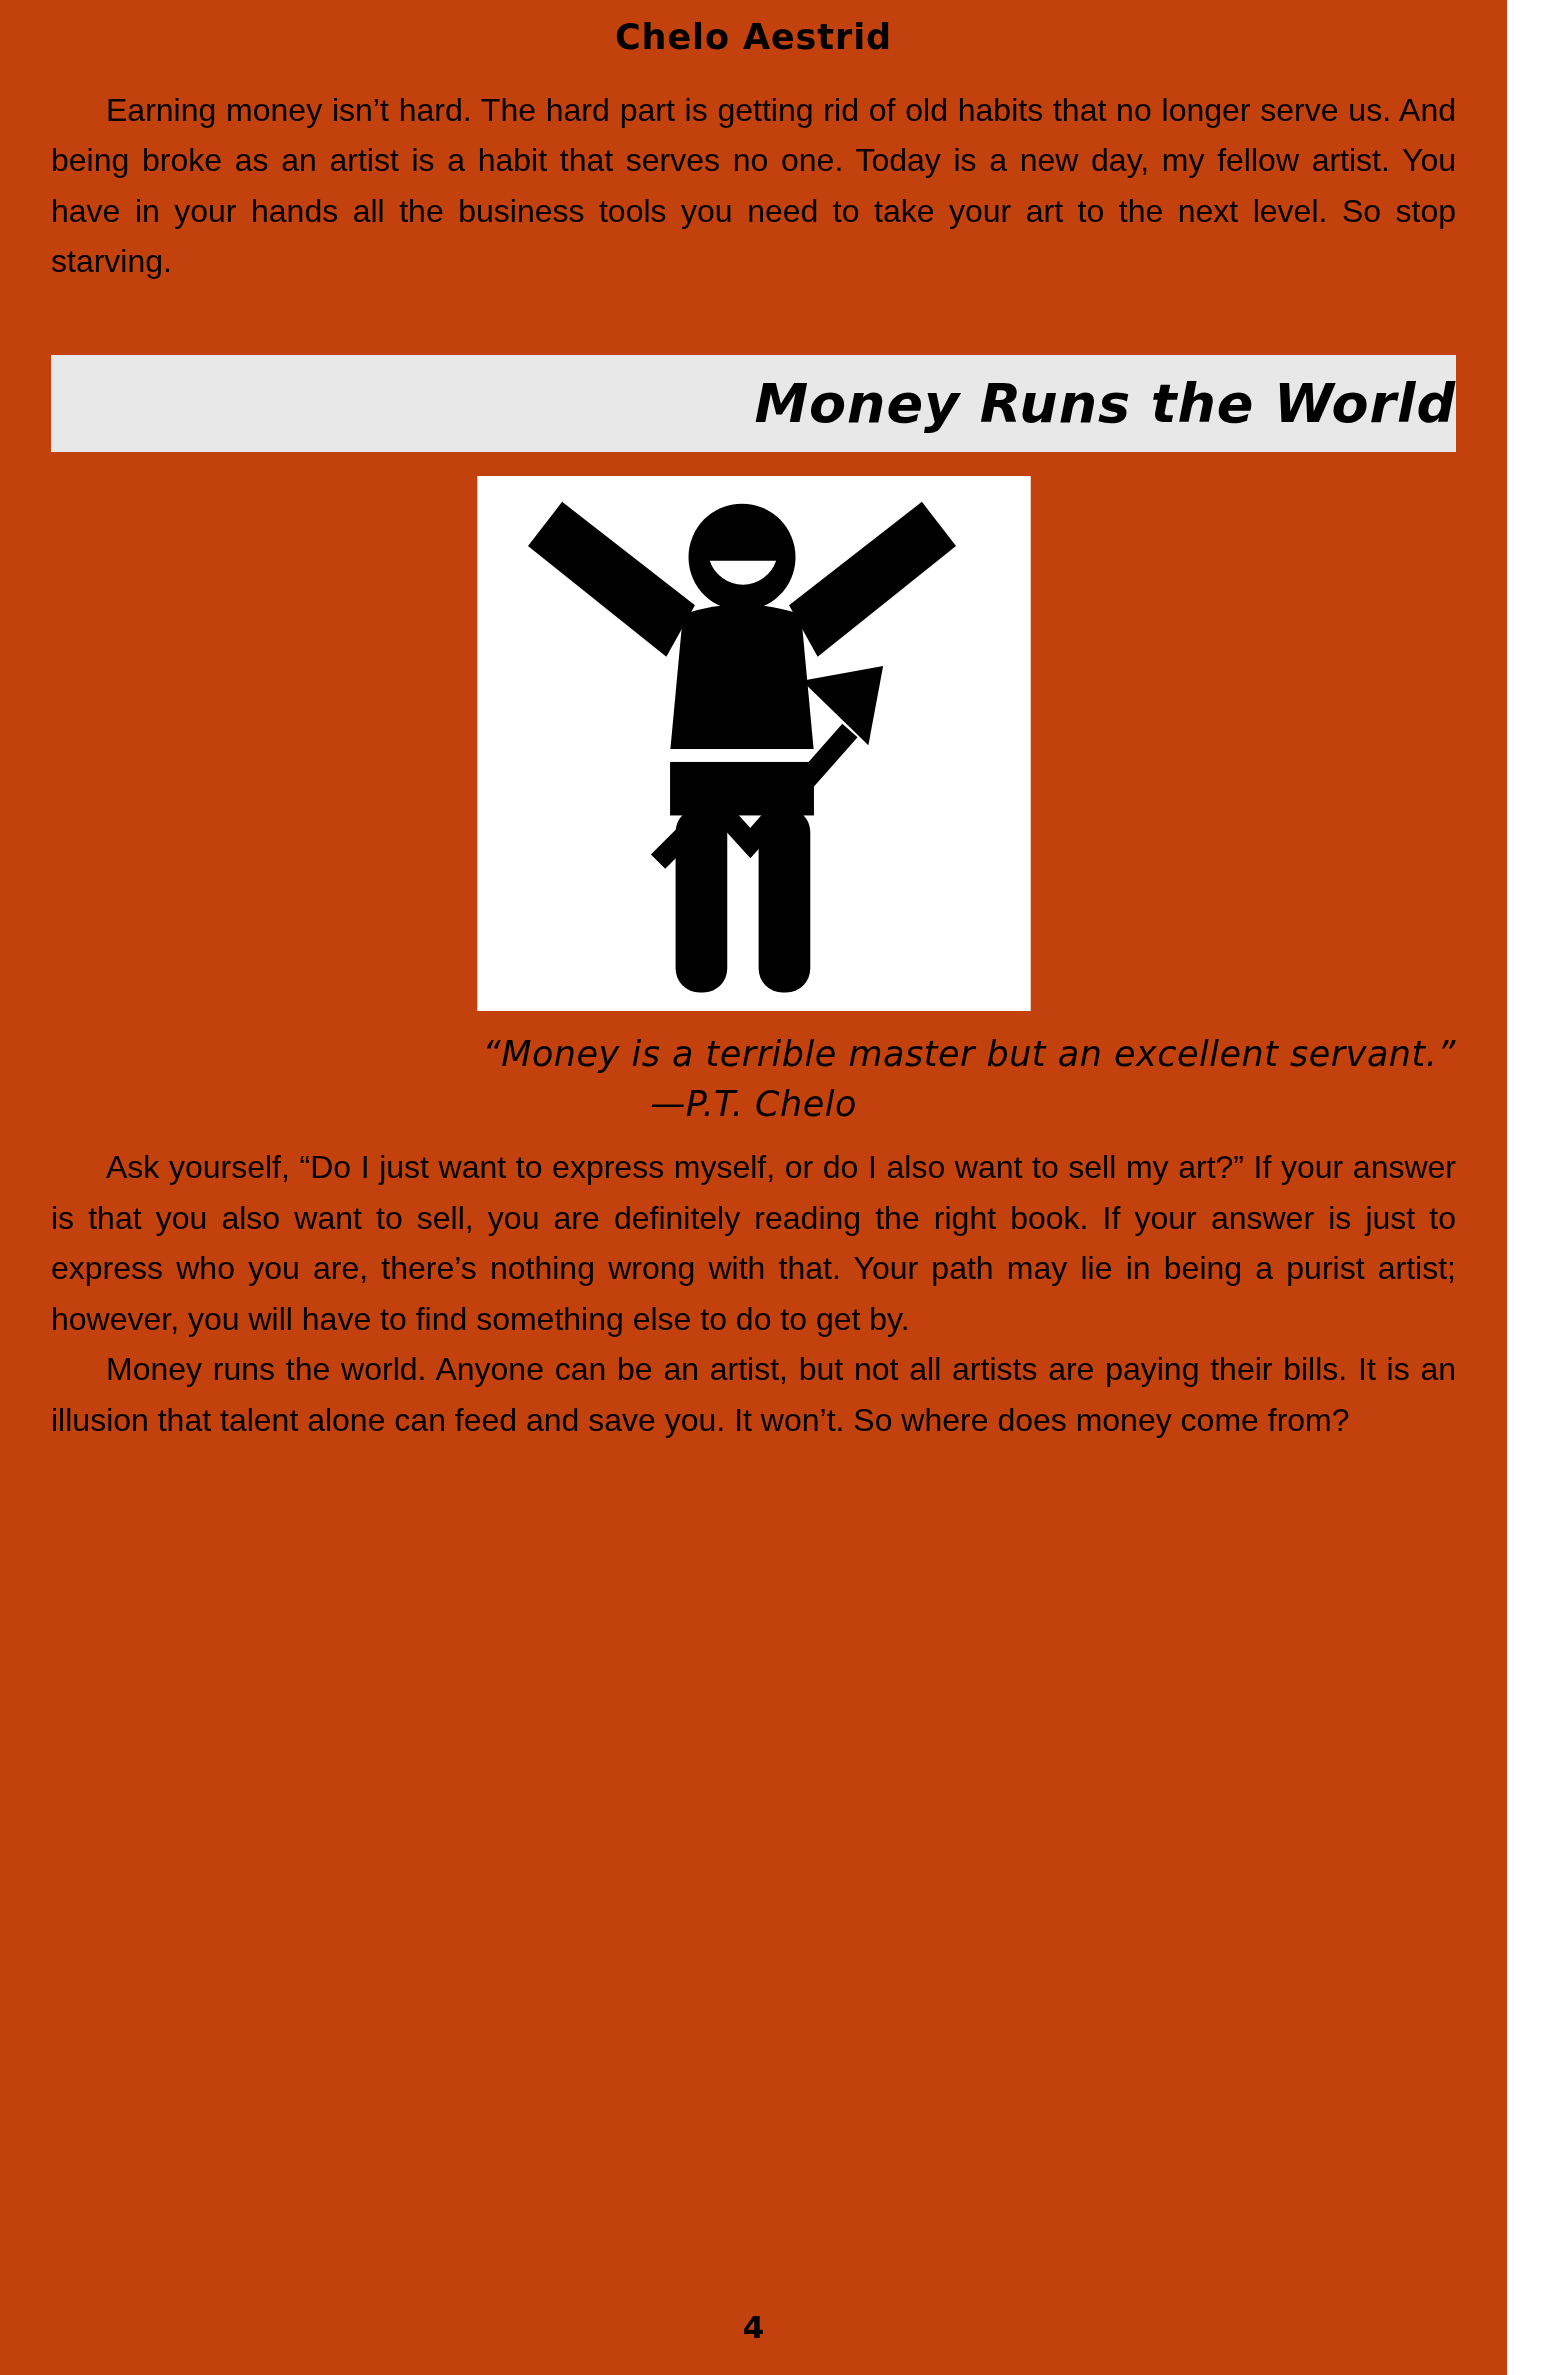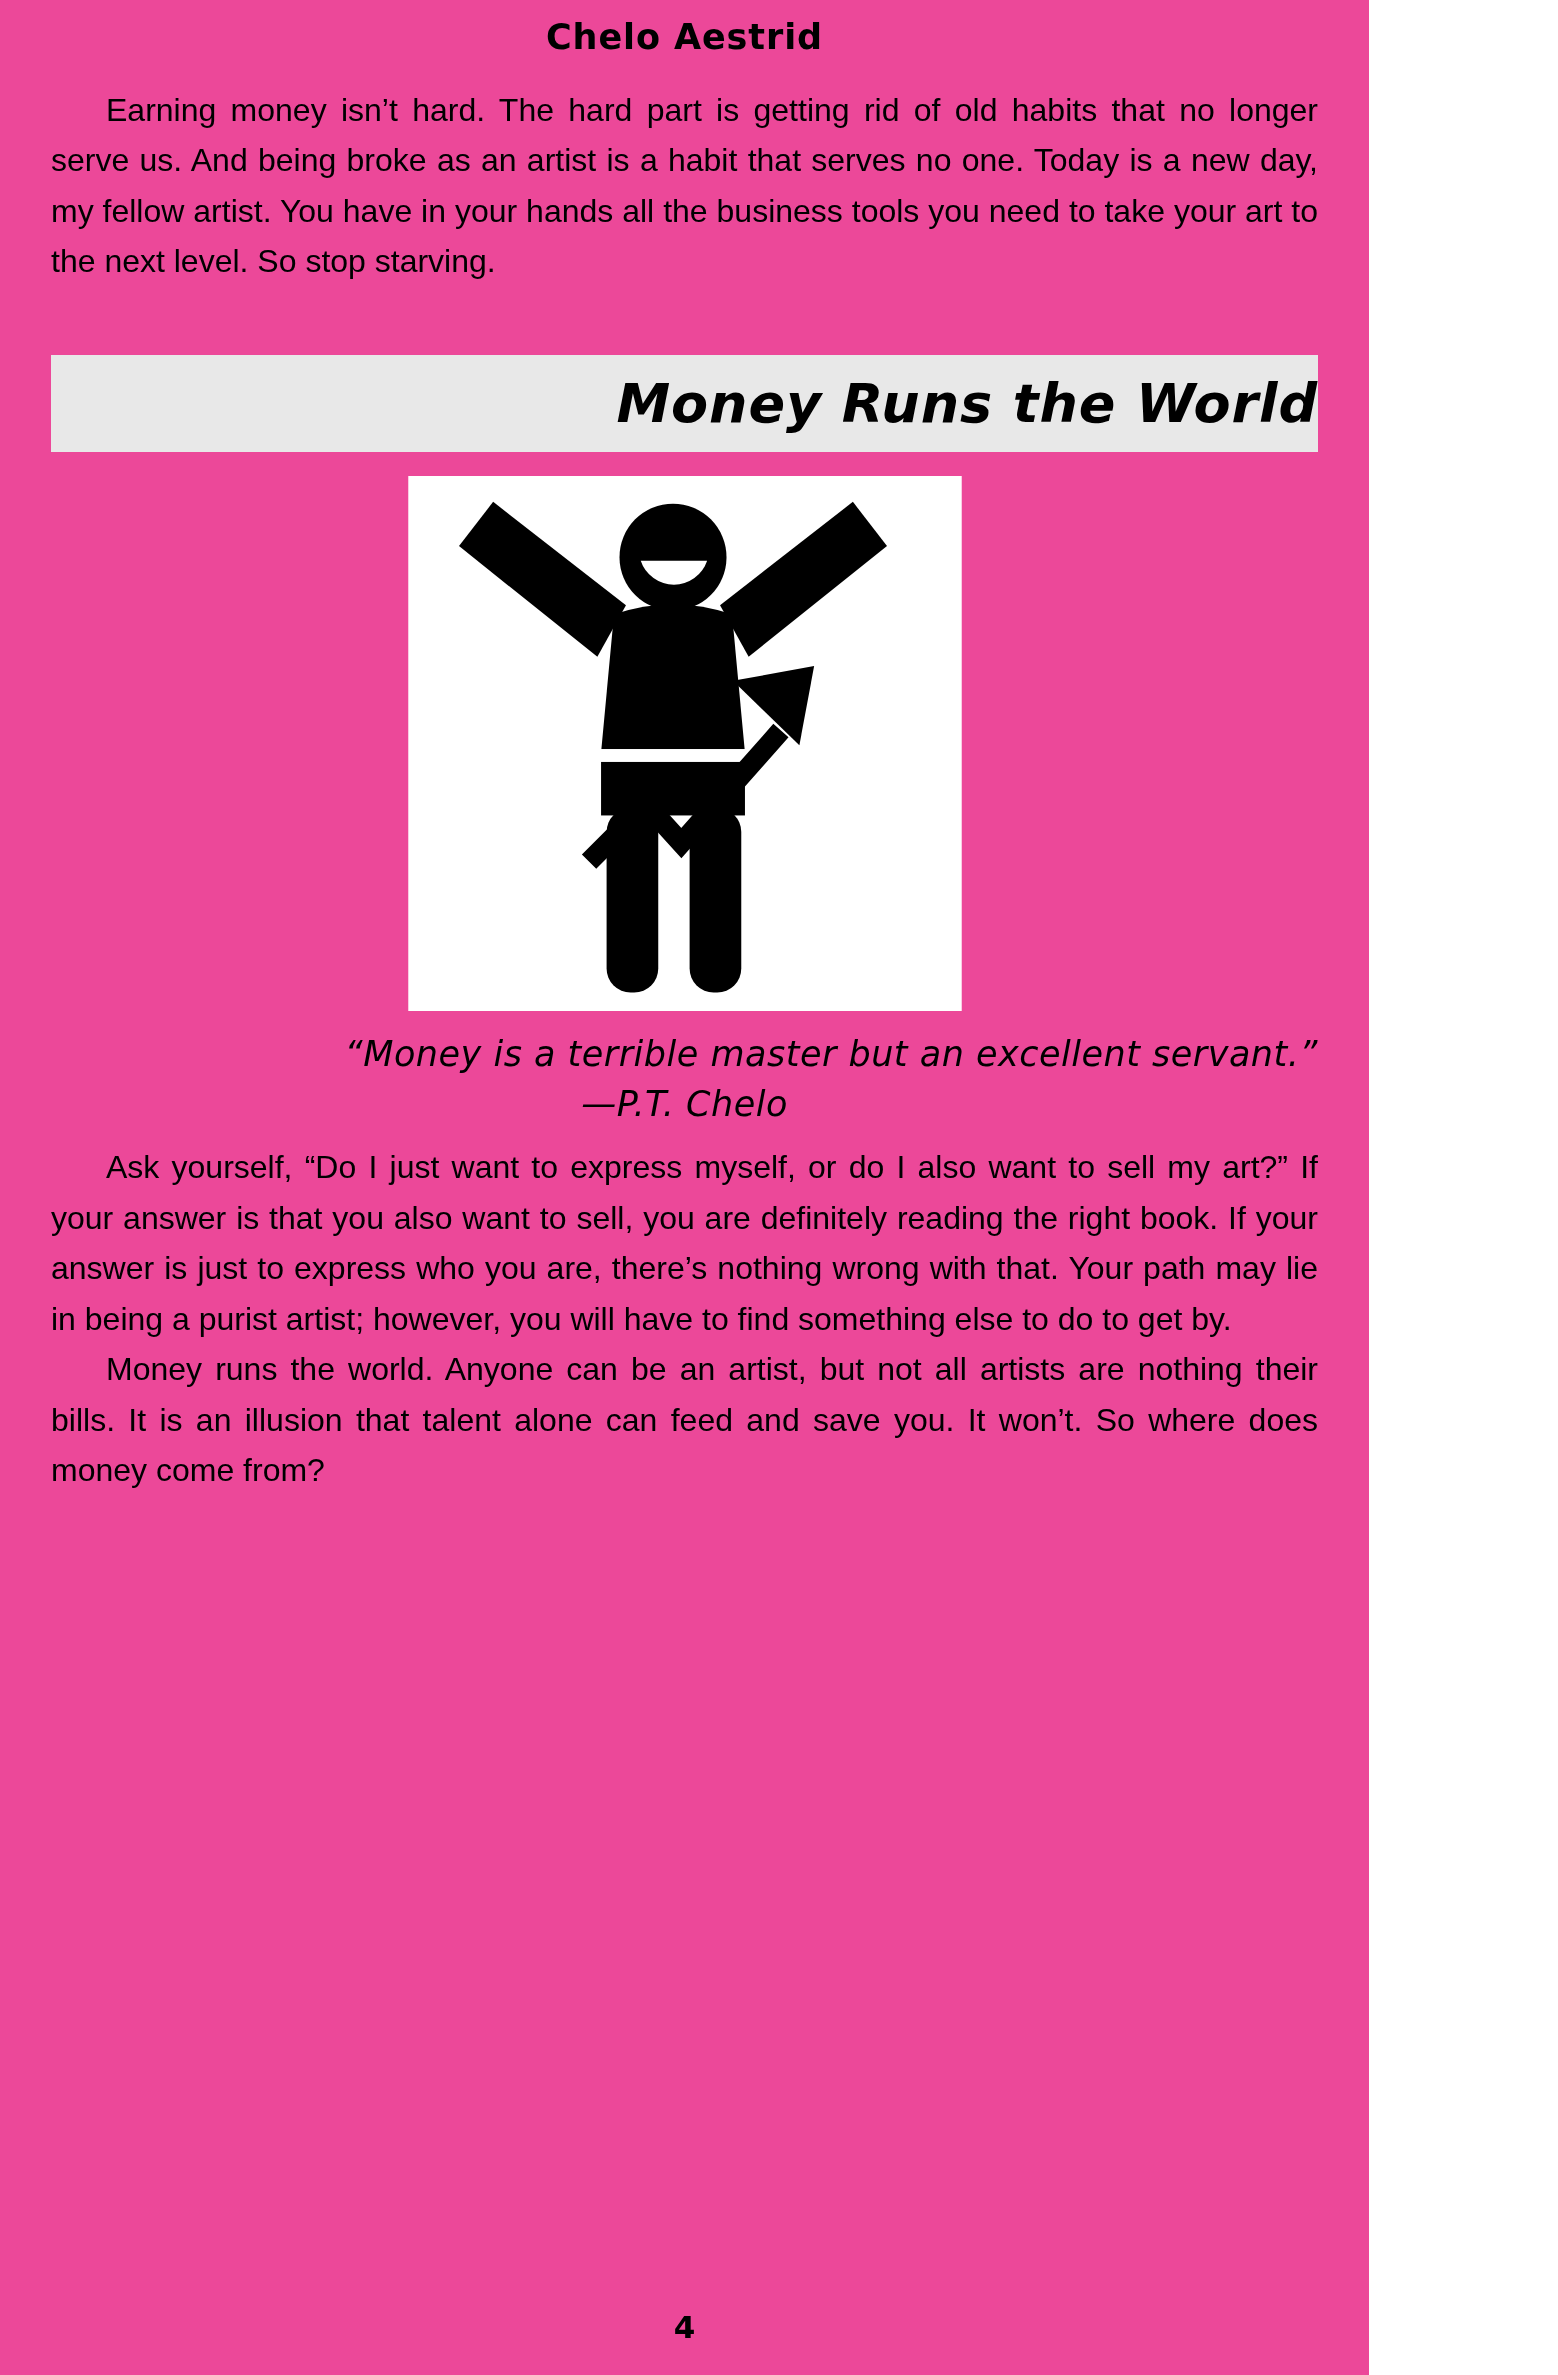--- a/index.html
+++ b/index.html
@@ -2,23 +2,23 @@
 <html style="font-size:14.8px"><head>
 <meta charset="utf-8">
 <style>
   html, body {
     margin: 0;
     padding: 0;
     background: #ffffff;
   }
   .page {
     position: relative;
-    width: 1369px;
+    width: 1507px;
     height: 2376px;
-    background: #ec4899;
+    background: #c2410c;
     box-sizing: border-box;
     padding: 0 51px;
     font-family: "Liberation Sans", sans-serif;
     color: #000000;
     overflow: hidden;
   }
   .running-head {
     text-align: center;
     font-family: "DejaVu Sans", sans-serif;
     font-weight: bold;
@@ -132,19 +132,19 @@
       <path d="M196 418 L258 356 L296 398 L404 276" stroke="#000000" stroke-width="22" fill="none" stroke-linecap="butt" stroke-linejoin="miter"></path>
       <path d="M352 222 L440 206 L424 292 Z" fill="#000000"></path>
     </svg>
   </div>
 
   <div class="quote">“Money is a terrible master but an excellent servant.”</div>
   <div class="quote-attrib">—P.T. Chelo</div>
 
   <div class="para-block">
     <p class="body-text indent">Ask yourself, “Do I just want to express myself, or do I also want to sell my art?” If your answer is that you also want to sell, you are definitely reading the right book. If your answer is just to express who you are, there’s nothing wrong with that. Your path may lie in being a purist artist; however, you will have to find something else to do to get by.</p>
-    <p class="body-text indent">Money runs the world. Anyone can be an artist, but not all artists are nothing their bills. It is an illusion that talent alone can feed and save you. It won’t. So where does money come from?</p>
+    <p class="body-text indent">Money runs the world. Anyone can be an artist, but not all artists are paying their bills. It is an illusion that talent alone can feed and save you. It won’t. So where does money come from?</p>
   </div>
 
   <div class="folio">4</div>
 
 </div>
 
 
 </body></html>

